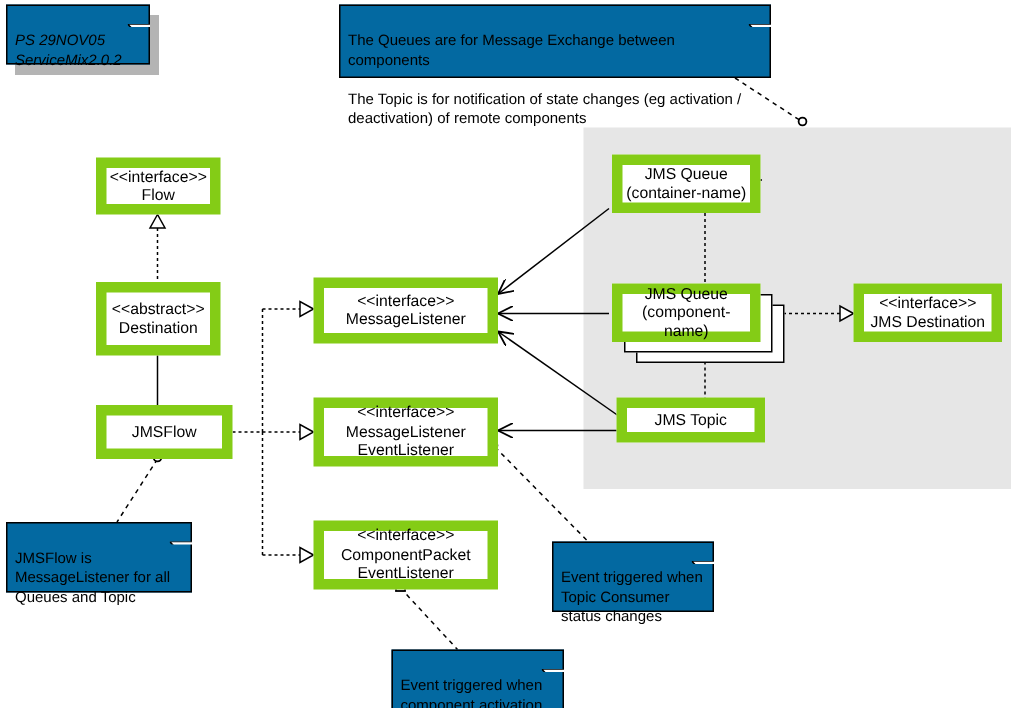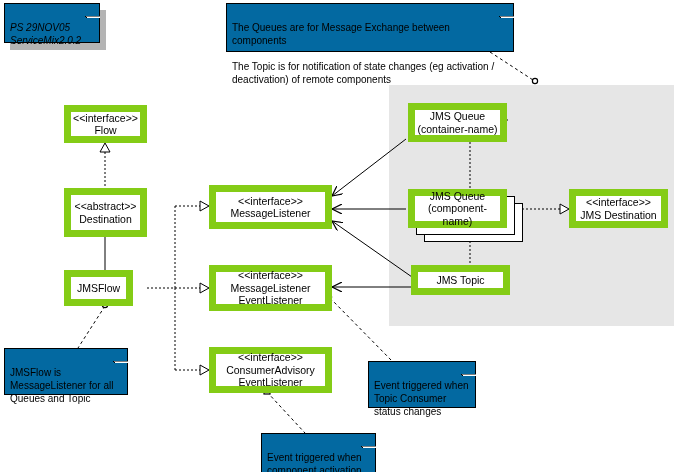--- a/index.html
+++ b/index.html
@@ -143,38 +143,38 @@
   <div class="node" style="left:64px; top:105px; width:83px; height:38px;">
     <span class="stereo">&lt;&lt;interface&gt;&gt;</span>
     <span class="nm">Flow</span>
   </div>
 
   <div class="node" style="left:64px; top:188px; width:83px; height:49px;">
     <span class="stereo">&lt;&lt;abstract&gt;&gt;</span>
     <span class="nm">Destination</span>
   </div>
 
-  <div class="node" style="left:64px; top:270px; width:69px; height:36px;">
+  <div class="node" style="left:64px; top:270px; width:91px; height:36px;">
     <span class="nm">JMSFlow</span>
   </div>
 
   <div class="node" style="left:209px; top:185px; width:123px; height:44px;">
     <span class="stereo">&lt;&lt;interface&gt;&gt;</span>
     <span class="nm">MessageListener</span>
   </div>
 
   <div class="node" style="left:209px; top:265px; width:123px; height:46px; white-space:pre-line;">
     <span class="stereo">&lt;&lt;interface&gt;&gt;</span>
     <span class="nm">MessageListener
 EventListener</span>
   </div>
 
   <div class="node" style="left:209px; top:347px; width:123px; height:46px; white-space:pre-line;">
     <span class="stereo">&lt;&lt;interface&gt;&gt;</span>
-    <span class="nm">ConsumerAdvisory
+    <span class="nm">ComponentPacket
 EventListener</span>
   </div>
 
   <div class="node" style="left:408px; top:103px; width:99px; height:39px; white-space:pre-line;">
     <span class="nm">JMS Queue
 (container-name)</span>
   </div>
 
   <div class="ghost" style="left:424px; top:203px; width:99px; height:39px;"></div>
   <div class="ghost" style="left:416px; top:196px; width:99px; height:39px;"></div>

